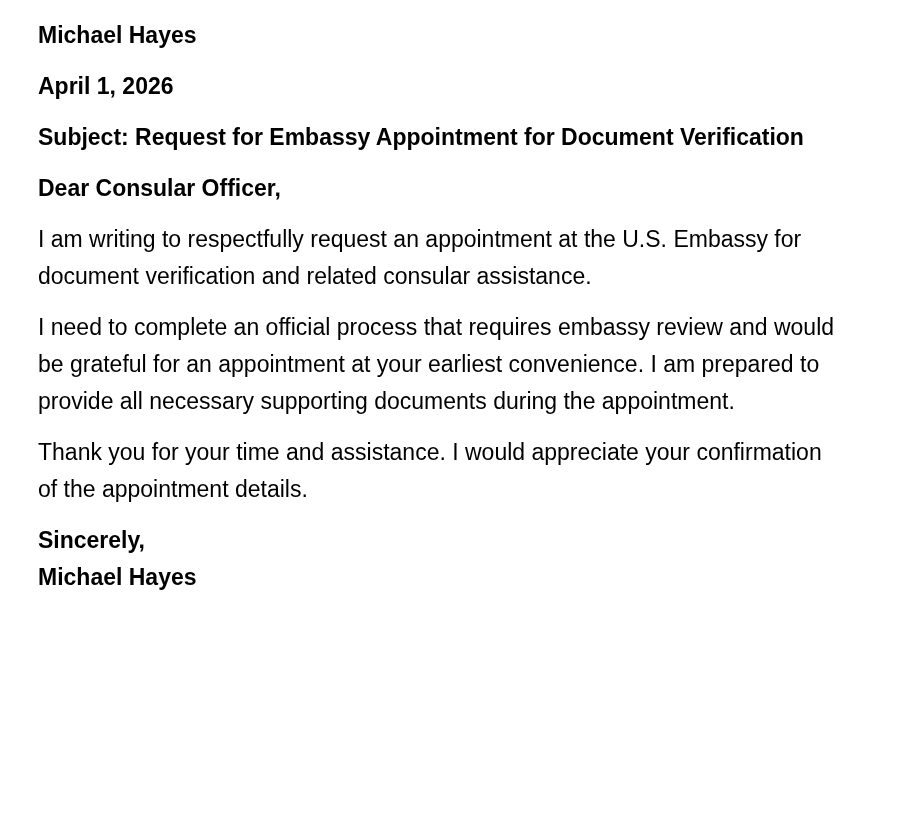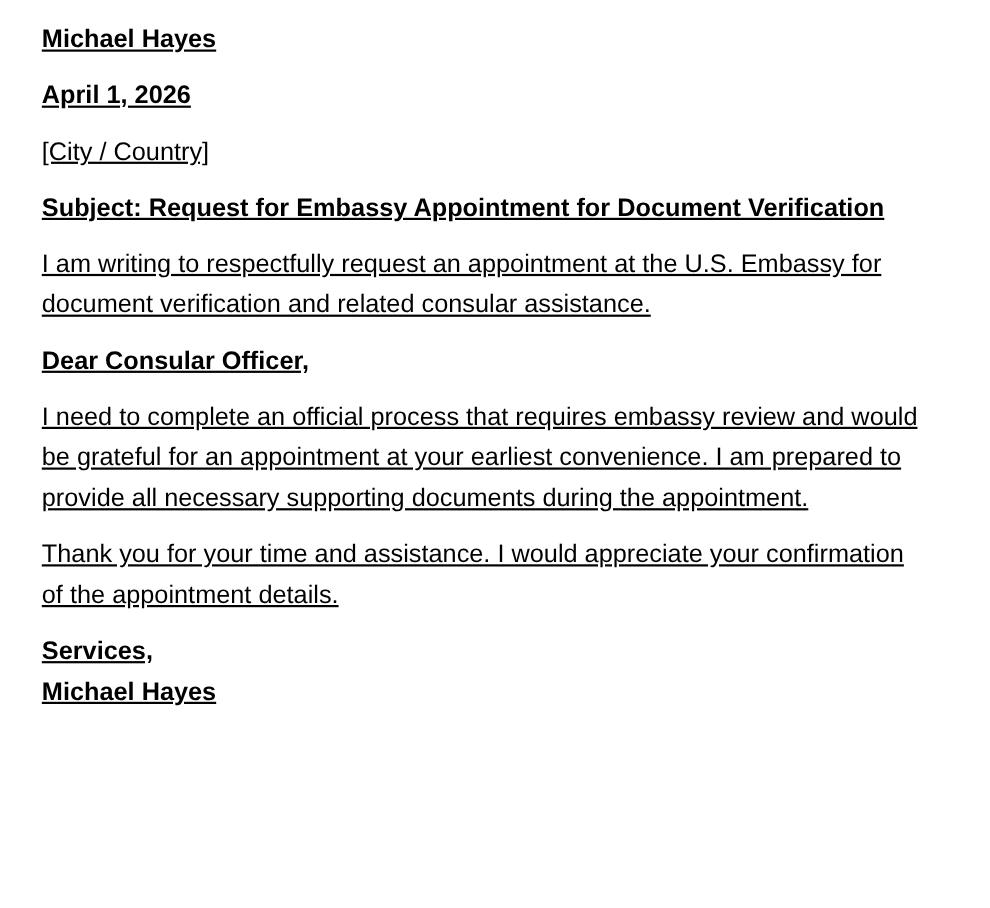--- a/index.html
+++ b/index.html
@@ -16,21 +16,20 @@
   }
   .letter {
     box-sizing: border-box;
     width: 900px;
     padding: 17px 30px 0 38px;
     font-size: 23px;
     line-height: 37px;
   }
   .block {
     margin: 0 0 14px 0;
-    text-decoration: underline;
   }
   .letter p {
     margin: 0;
     white-space: pre-line; 
   }
   .bold {
     font-weight: 700;
   }
 </style>
 </head>
@@ -40,45 +39,44 @@
 
   <div class="block">
     <p class="bold">Michael Hayes</p>
   </div>
 
   <div class="block">
     <p class="bold">April 1, 2026</p>
   </div>
 
   <div class="block">
-    <p>[City / Country]</p>
   </div>
 
   <div class="block">
     <p class="bold">Subject: Request for Embassy Appointment for Document Verification</p>
   </div>
 
   <div class="block">
-    <p>I am writing to respectfully request an appointment at the U.S. Embassy for
-document verification and related consular assistance.</p>
+    <p class="bold">Dear Consular Officer,</p>
   </div>
 
   <div class="block">
-    <p class="bold">Dear Consular Officer,</p>
+    <p>I am writing to respectfully request an appointment at the U.S. Embassy for
+document verification and related consular assistance.</p>
   </div>
 
   <div class="block">
     <p>I need to complete an official process that requires embassy review and would
 be grateful for an appointment at your earliest convenience. I am prepared to
 provide all necessary supporting documents during the appointment.</p>
   </div>
 
   <div class="block">
     <p>Thank you for your time and assistance. I would appreciate your confirmation
 of the appointment details.</p>
   </div>
 
   <div class="block">
-    <p class="bold">Services,</p>
+    <p class="bold">Sincerely,</p>
     <p class="bold">Michael Hayes</p>
   </div>
 
 </div>
 
 </body></html>

